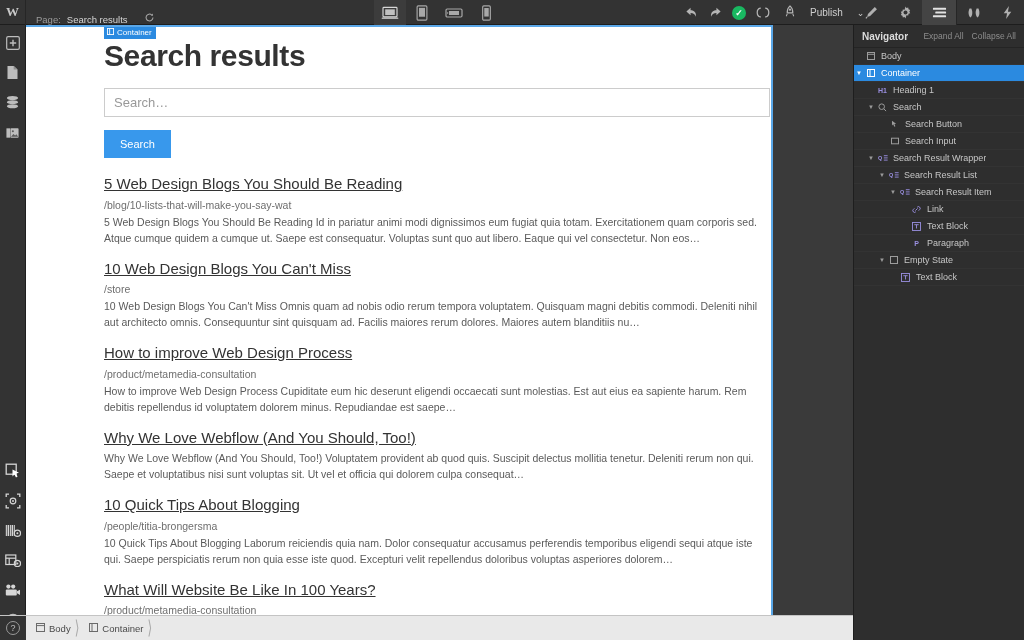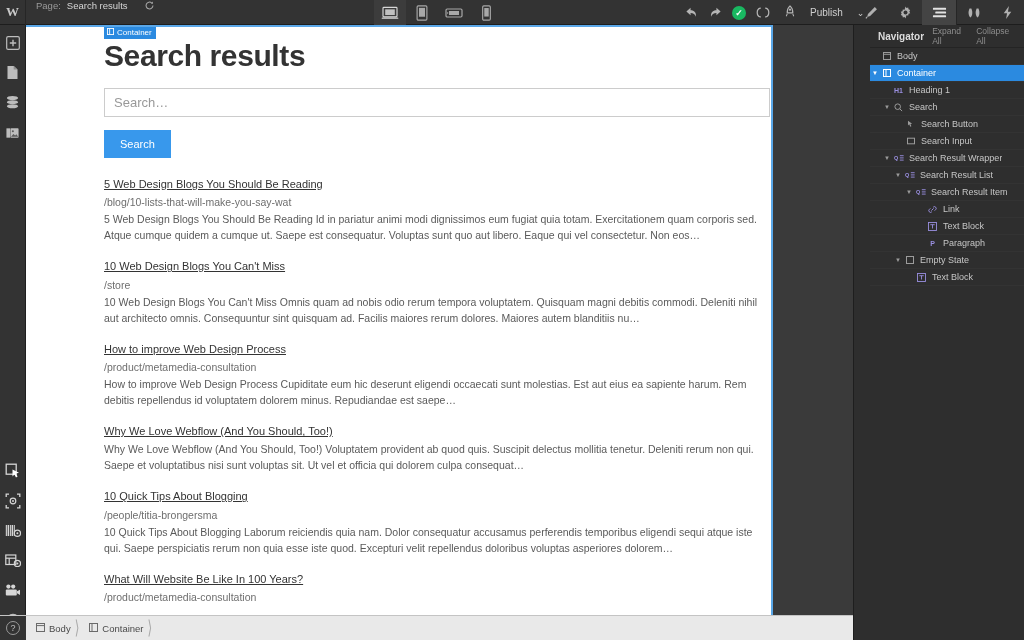--- a/index.html
+++ b/index.html
@@ -16,21 +16,21 @@
     background: #333333; display: flex; align-items: center;
     border-bottom: 1px solid #1d1d1d;
   }
   .logo-cell {
     width: 26px; height: 25px; display: flex; align-items: center;
     justify-content: center; color: #c8c8c8; font-size: 13px;
     font-family: "Liberation Serif", serif; font-weight: bold;
     border-right: 1px solid #262626;
   }
   .page-cell {
-    display: flex; align-items: flex-start; gap: 6px;
+    display: flex; align-items: flex-end; gap: 6px;
     padding: 0 10px; height: 25px;
   }
   .page-label { color: #9a9a9a; font-size: 9.5px; }
   .page-value { color: #d6d6d6; font-size: 9.5px; }
   .refresh-ic {
     margin-left: 10px; color: #a8a8a8; font-size: 11px; line-height: 1;
     cursor: pointer;
   }
   .devices {
     position: absolute; left: 374px; top: 0; height: 25px;
@@ -115,36 +115,36 @@
     padding: 0 9px; display: flex; align-items: center;
     margin-bottom: 13px; font-family: "Liberation Sans", sans-serif;
   }
   .search-btn {
     display: inline-block; background: #3898ec; color: #ffffff;
     font-size: 11px; padding: 8px 16px; border: none; cursor: pointer;
     margin-bottom: 16px; font-family: "Liberation Sans", sans-serif;
   }
   .result { margin-bottom: 12px; }
   .r-title {
-    font-size: 11px; color: #333333; text-decoration: underline;
+    font-size: 15px; color: #333333; text-decoration: underline;
     display: inline-block; margin-bottom: 4px; cursor: pointer;
     line-height: 1.3;
   }
   .r-url {
     font-size: 10.5px; color: #6e6e6e; margin-bottom: 3px;
     line-height: 1.35;
   }
   .r-desc {
     font-size: 10.5px; color: #5a5a5a; line-height: 1.52;
   }
 
   
   .navpanel {
     position: absolute; right: 0; top: 25px; width: 171px; height: 615px;
-    background: #2e2e2e; border-left: 1px solid #1e1e1e; padding-left: 16px;
+    background: #2e2e2e; border-left: 1px solid #1e1e1e;
   }
   .nav-header {
     height: 23px; display: flex; align-items: center;
     padding: 0 8px; border-bottom: 1px solid #242424;
   }
   .nav-title { color: #dcdcdc; font-size: 10px; font-weight: bold; flex: 1; }
   .nav-act {
     color: #8d8d8d; font-size: 8.5px; margin-left: 8px; cursor: pointer;
   }
   .nav-row {

